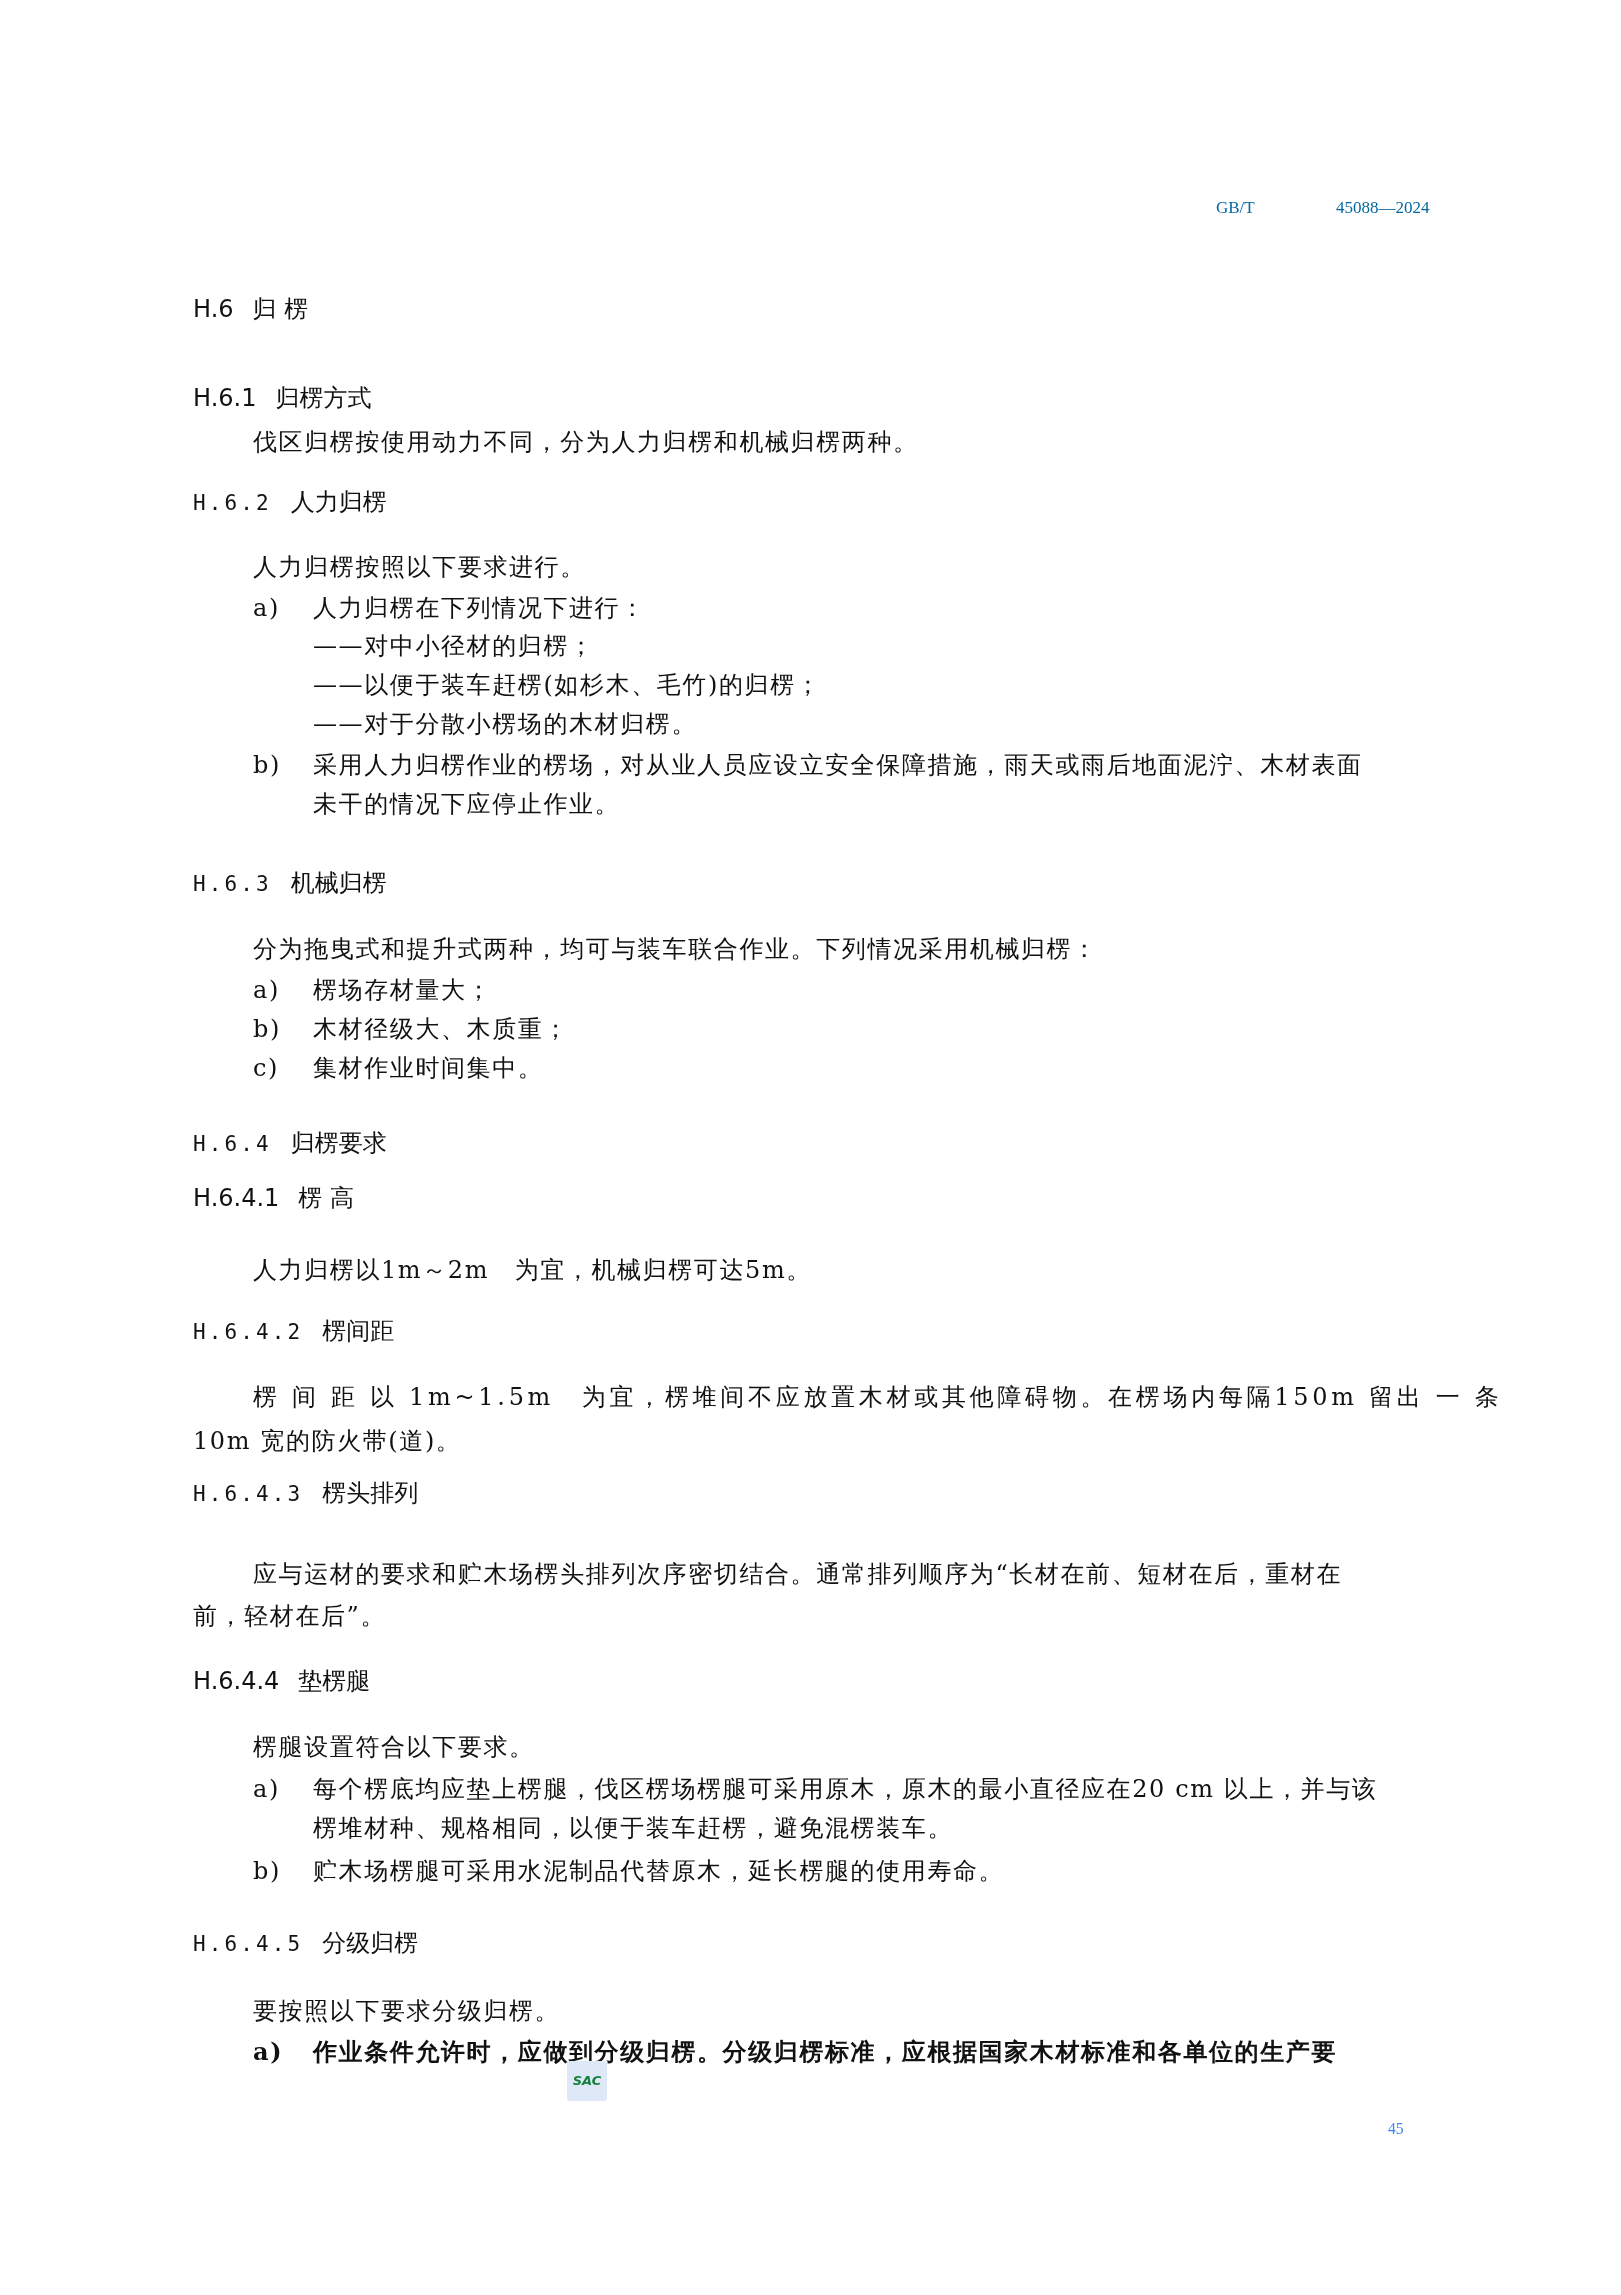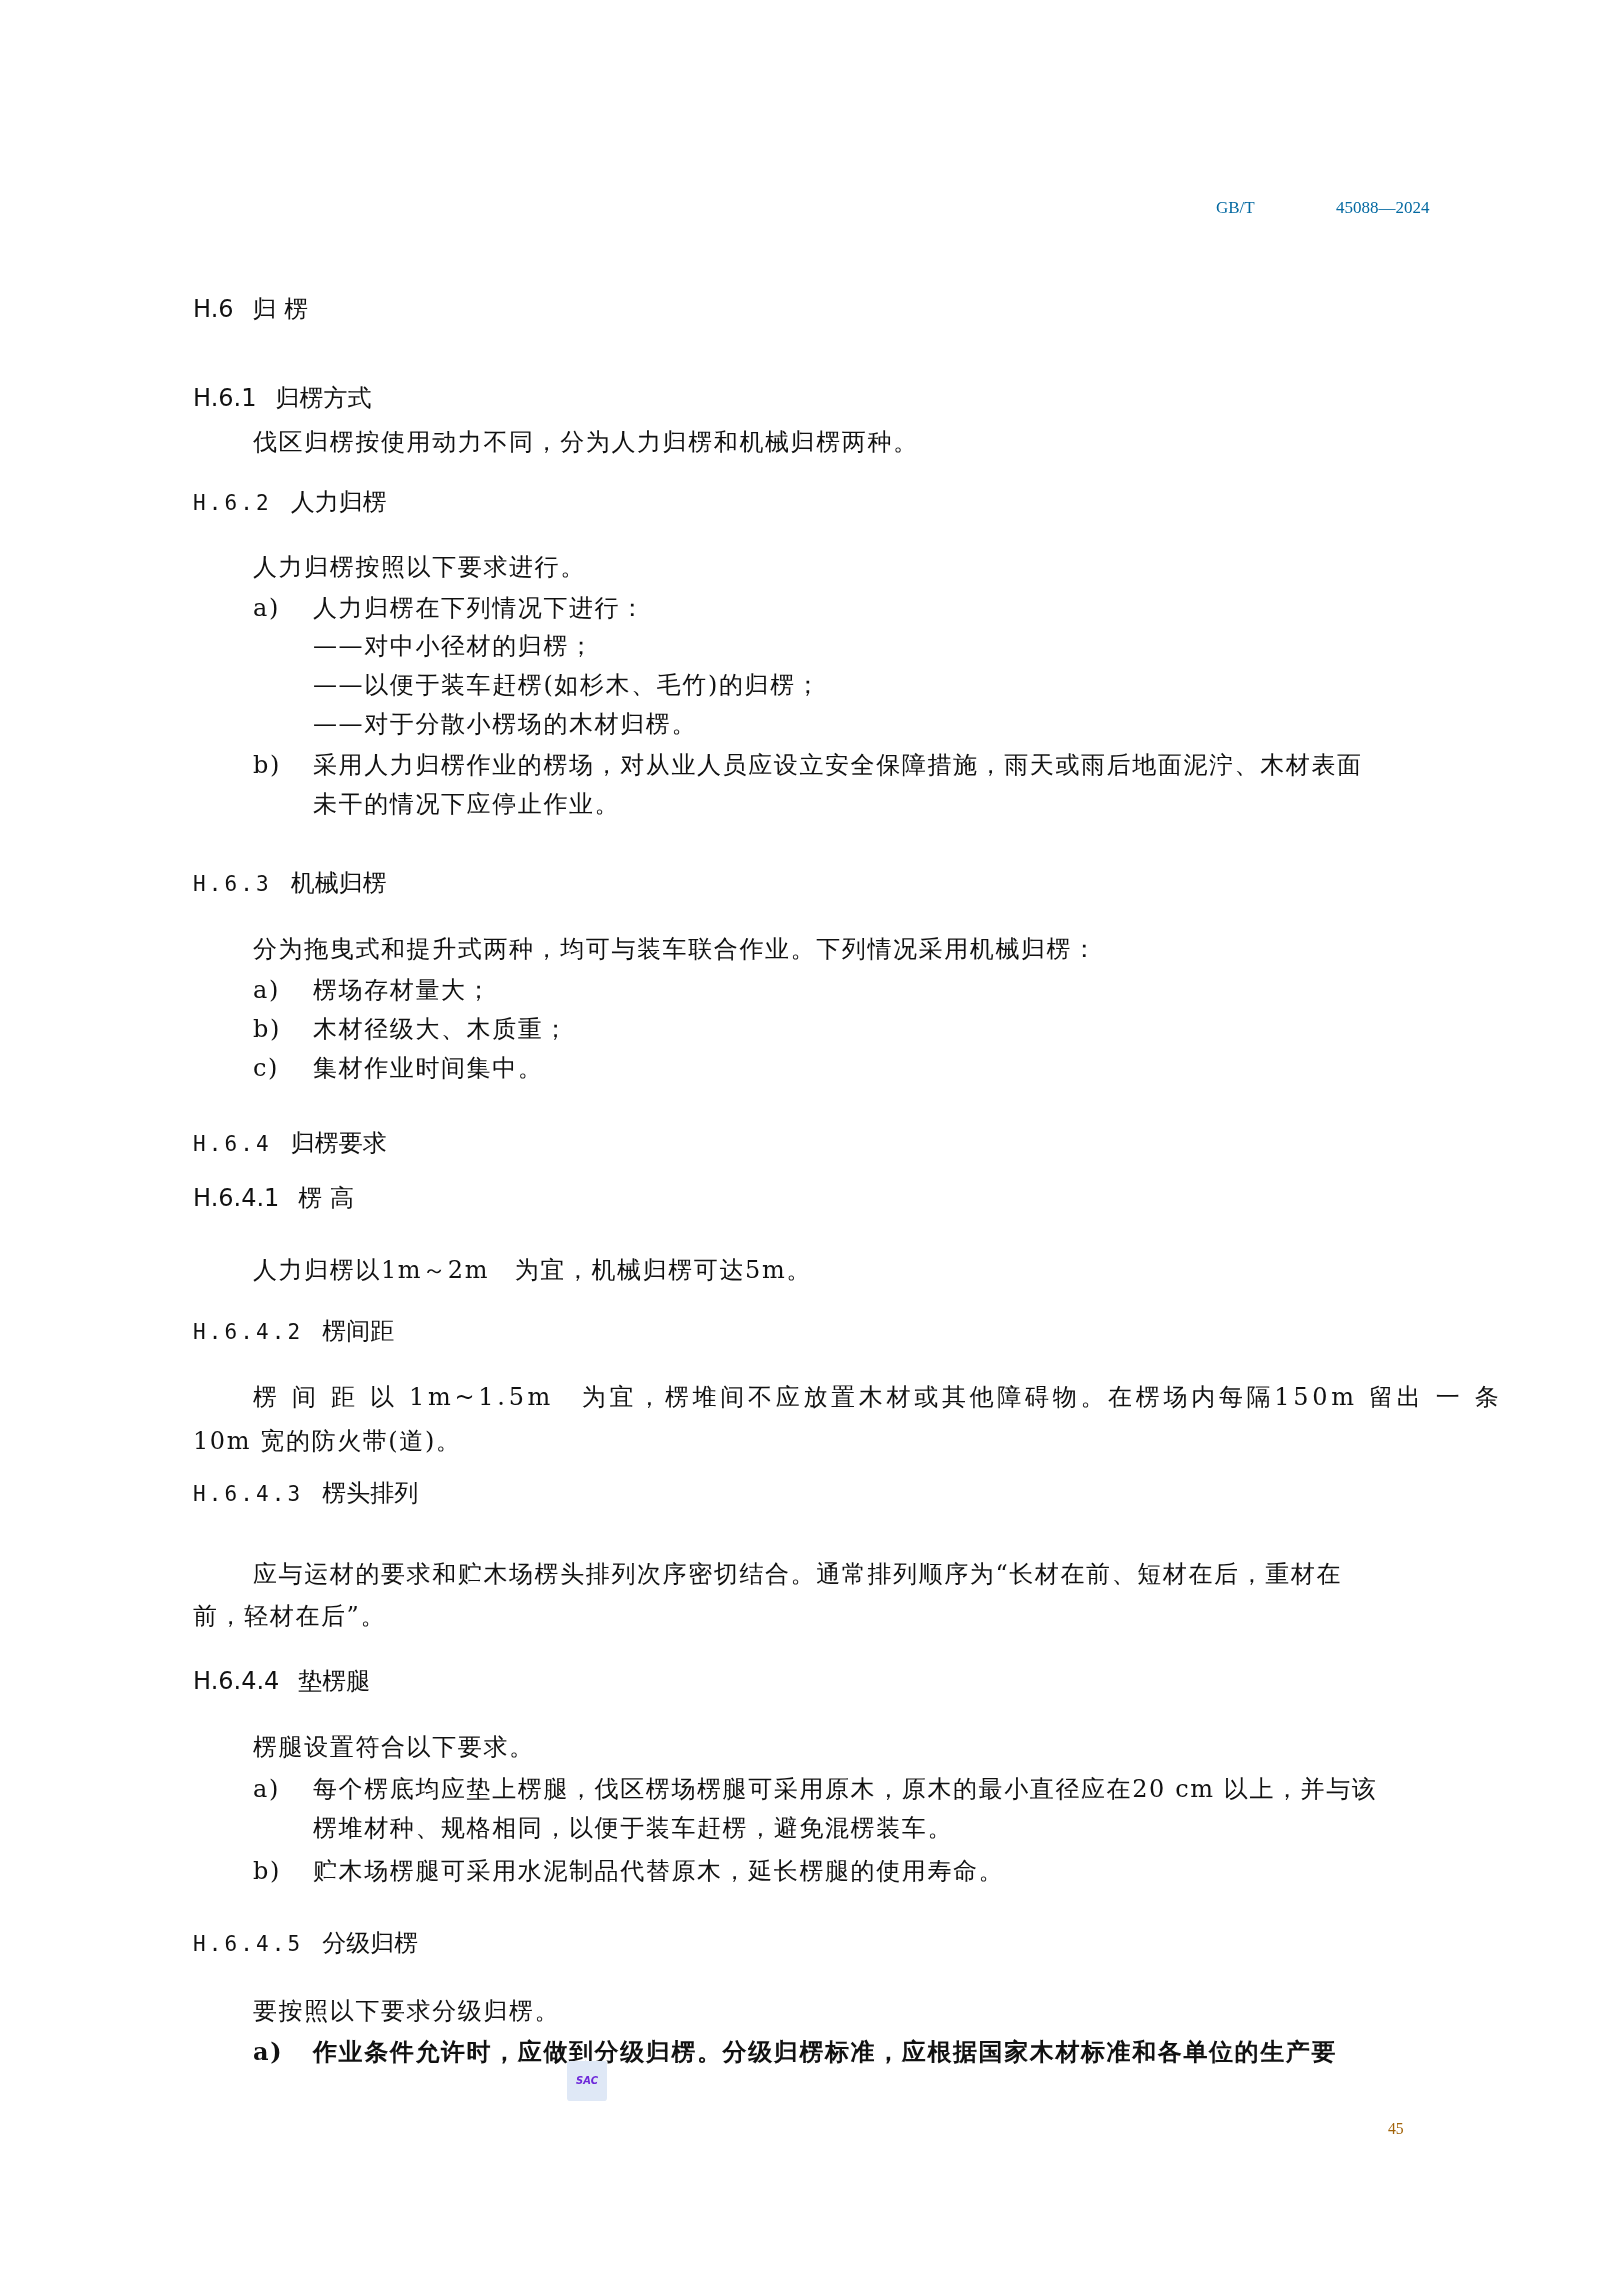--- a/index.html
+++ b/index.html
@@ -43,36 +43,36 @@
     .full { left: 193px; letter-spacing: 1.6px; }
     .justify-wide { letter-spacing: 3.7px; }
     .watermark {
       position: absolute;
       left: 567px;
       top: 2061px;
       width: 40px;
       height: 40px;
       background: #dfe8f6;
       border-radius: 3.1px;
-      color: #6d28d9;
+      color: #15803d;
       font-family: "DejaVu Sans", sans-serif;
       font-weight: bold;
       font-style: italic;
-      font-size: 10px;
+      font-size: 13px;
       line-height: 40px;
       text-align: center;
       overflow: hidden;
     }
     .page-number {
       position: absolute;
       left: 1388px;
       top: 2120px;
       font-family: "Liberation Serif", serif;
       font-size: 15.7px;
-      color: #a16207;
+      color: #3b82f6;
     }
   </style>
 </head>
 <body>
 
 <div class="page">
 
   <div class="header">
     <span class="std">GB/T</span><span>45088—2024</span>
   </div>

